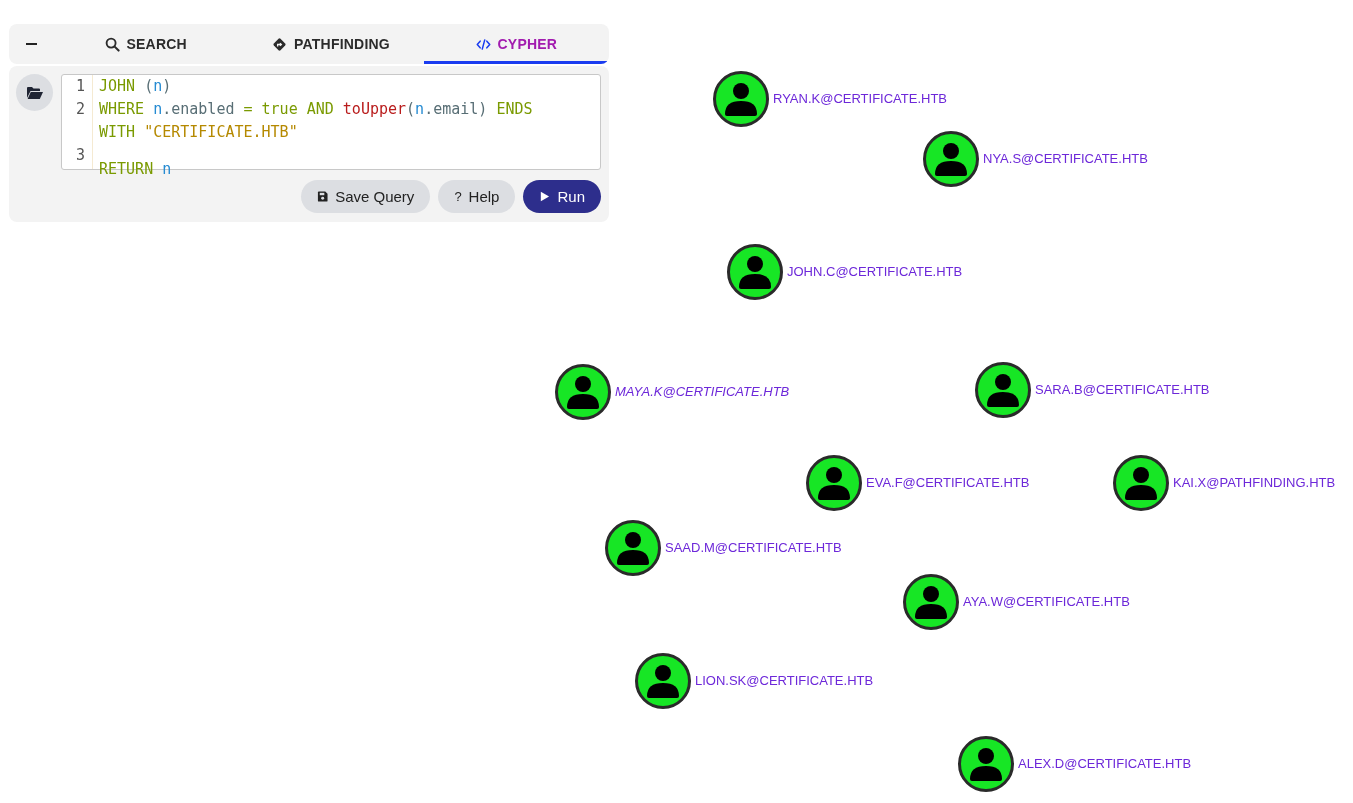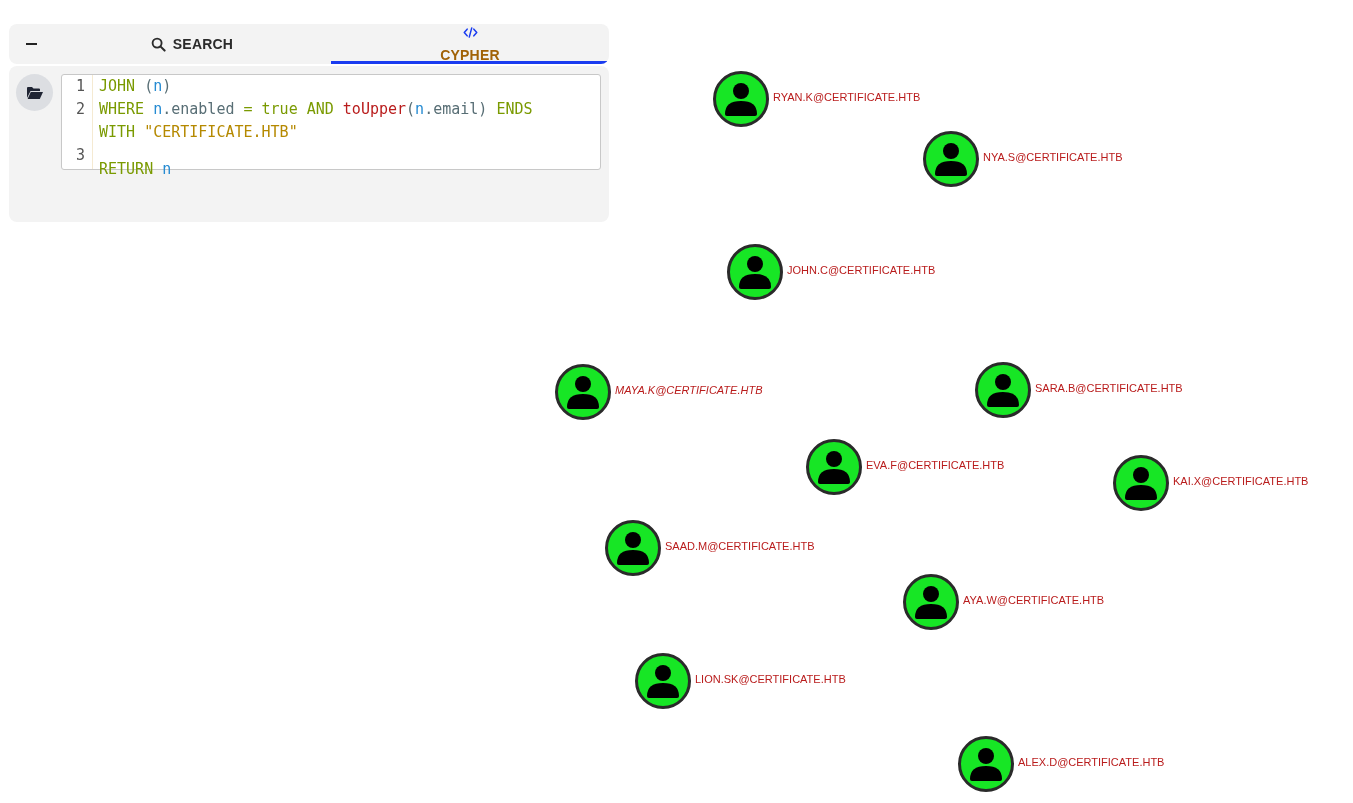--- a/index.html
+++ b/index.html
@@ -12,41 +12,41 @@
     .graph { position: absolute; left: 0; top: 0; width: 1353px; height: 803px; }
     .node { position: absolute; width: 56px; height: 56px; cursor: pointer; }
     .node .circle {
       position: absolute; left: 0; top: 0; width: 50px; height: 50px;
       border-radius: 50%; background: #17e625; border: 3px solid #2a2a2a;
       overflow: hidden;
     }
     .node .circle svg { position: absolute; left: 0; top: 0; width: 50px; height: 50px; }
     .node .label {
       position: absolute; left: 60px; top: 20px; white-space: nowrap;
-      font-size: 11px; color: #b91c1c; font-family: "Liberation Sans", sans-serif;
+      font-size: 13px; color: #6d28d9; font-family: "Liberation Sans", sans-serif;
     }
 
     
     .tabbar {
       position: absolute; left: 9px; top: 24px; width: 600px; height: 40px;
       background: #f3f3f3; border-radius: 8px; display: flex; align-items: stretch;
       overflow: hidden;
     }
     .tab-collapse {
       width: 44px; display: flex; align-items: center; justify-content: center;
       cursor: pointer;
     }
     .tab-collapse .dash { width: 11px; height: 2px; background: #222; }
     .tab {
       flex: 1; display: flex; align-items: center; justify-content: center; gap: 7px;
       font-size: 14px; font-weight: bold; color: #2b2b2b; letter-spacing: 0.2px;
       cursor: pointer; position: relative;
     }
     .tab svg { width: 15px; height: 15px; }
-    .tab.active { color: #a16207; flex-direction: column; }
+    .tab.active { color: #a21caf; }
     .tab.active::after {
       content: ""; position: absolute; left: 0; right: 0; bottom: 0; height: 3px; background: #1a3cf0;
     }
 
     
     .panel {
       position: absolute; left: 9px; top: 66px; width: 600px; height: 156px;
       background: #f3f3f3; border-radius: 8px;
     }
     .folder-btn {
@@ -123,37 +123,37 @@
     </div>
     <div class="node" style="left: 975px; top: 362px;">
       <div class="circle" style="background: rgb(23, 230, 37); border-color: rgb(42, 42, 42);">
         <svg viewBox="0 0 50 50">
           <circle cx="25" cy="17" r="8" fill="#000"></circle>
           <path d="M9 40 Q9 27 25 27 Q41 27 41 40 Q41 42 39 42 H11 Q9 42 9 40 Z" fill="#000"></path>
         </svg>
       </div>
       <div class="label">SARA.B@CERTIFICATE.HTB</div>
     </div>
-    <div class="node" style="left: 806px; top: 439px;">
+    <div class="node" style="left: 806px; top: 455px;">
       <div class="circle" style="background: rgb(23, 230, 37); border-color: rgb(42, 42, 42);">
         <svg viewBox="0 0 50 50">
           <circle cx="25" cy="17" r="8" fill="#000"></circle>
           <path d="M9 40 Q9 27 25 27 Q41 27 41 40 Q41 42 39 42 H11 Q9 42 9 40 Z" fill="#000"></path>
         </svg>
       </div>
       <div class="label">EVA.F@CERTIFICATE.HTB</div>
     </div>
     <div class="node" style="left: 1113px; top: 455px;">
       <div class="circle" style="background: rgb(23, 230, 37); border-color: rgb(42, 42, 42);">
         <svg viewBox="0 0 50 50">
           <circle cx="25" cy="17" r="8" fill="#000"></circle>
           <path d="M9 40 Q9 27 25 27 Q41 27 41 40 Q41 42 39 42 H11 Q9 42 9 40 Z" fill="#000"></path>
         </svg>
       </div>
-      <div class="label">KAI.X@CERTIFICATE.HTB</div>
+      <div class="label">KAI.X@PATHFINDING.HTB</div>
     </div>
     <div class="node" style="left: 605px; top: 520px;">
       <div class="circle" style="background: rgb(23, 230, 37); border-color: rgb(42, 42, 42);">
         <svg viewBox="0 0 50 50">
           <circle cx="25" cy="17" r="8" fill="#000"></circle>
           <path d="M9 40 Q9 27 25 27 Q41 27 41 40 Q41 42 39 42 H11 Q9 42 9 40 Z" fill="#000"></path>
         </svg>
       </div>
       <div class="label">SAAD.M@CERTIFICATE.HTB</div>
     </div>
@@ -189,20 +189,27 @@
 <div class="tabbar">
   <div class="tab-collapse">
     <div class="dash"></div>
   </div>
   <div class="tab">
     <svg viewBox="0 0 16 16">
         <circle cx="6.5" cy="6.5" r="4.8" fill="none" stroke="#2b2b2b" stroke-width="2"></circle>
         <line x1="10" y1="10" x2="14.5" y2="14.5" stroke="#2b2b2b" stroke-width="2.2" stroke-linecap="round"></line>
       </svg>
     <span>SEARCH</span>
+  </div>
+  <div class="tab">
+    <svg viewBox="0 0 16 16">
+        <rect x="3" y="3" width="10" height="10" rx="1.5" transform="rotate(45 8 8)" fill="#2b2b2b"></rect>
+        <path d="M6 10 V8 H10 M8.5 6.5 L10 8 L8.5 9.5" fill="none" stroke="#f3f3f3" stroke-width="1.4"></path>
+      </svg>
+    <span>PATHFINDING</span>
   </div>
   <div class="tab active">
     <svg viewBox="0 0 18 16">
         <path d="M5 4 L1.5 8 L5 12 M13 4 L16.5 8 L13 12 M10.5 2.5 L7.5 13.5" fill="none" stroke="#1a3cf0" stroke-width="1.8" stroke-linecap="round" stroke-linejoin="round"></path>
       </svg>
     <span>CYPHER</span>
   </div>
 </div>
 
 <div class="panel">
@@ -216,13 +223,33 @@
     <div class="gutter">
       <div style="top:0px">1</div>
       <div style="top:23px">2</div>
       <div style="top:69px">3</div>
     </div>
     <div class="code-line" style="top:0px"><span class="kw">JOHN</span><span> </span><span class="punc">(</span><span class="var">n</span><span class="punc">)</span></div>
     <div class="code-line" style="top:23px"><span class="kw">WHERE</span><span> </span><span class="var">n</span><span class="punc">.enabled </span><span class="op">=</span><span> </span><span class="kw">true</span><span> </span><span class="kw">AND</span><span> </span><span class="fn">toUpper</span><span class="punc">(</span><span class="var">n</span><span class="punc">.email) </span><span class="kw">ENDS</span></div>
     <div class="code-line" style="top:46px"><span class="kw">WITH</span><span> </span><span class="str">"CERTIFICATE.HTB"</span></div>
     <div class="code-line" style="top:83px"><span class="kw">RETURN</span><span> </span><span class="var">n</span></div>
   </div>
+  <div class="btn-row">
+    <div class="btn">
+      <svg viewBox="0 0 12 12">
+          <path d="M1 1.5 Q1 0.5 2 0.5 H9 L11.5 3 V10.5 Q11.5 11.5 10.5 11.5 H2 Q1 11.5 1 10.5 Z" fill="#222"></path>
+          <rect x="3" y="2" width="5" height="2.6" fill="#dcdee2"></rect>
+          <circle cx="6.2" cy="8" r="1.6" fill="#dcdee2"></circle>
+        </svg>
+      <span>Save Query</span>
+    </div>
+    <div class="btn">
+      <span style="font-size:13px;">?</span>
+      <span>Help</span>
+    </div>
+    <div class="btn primary">
+      <svg viewBox="0 0 12 12">
+          <path d="M2 0.8 L11 6 L2 11.2 Z" fill="#fff"></path>
+        </svg>
+      <span>Run</span>
+    </div>
+  </div>
 </div>
 
 </body></html>

